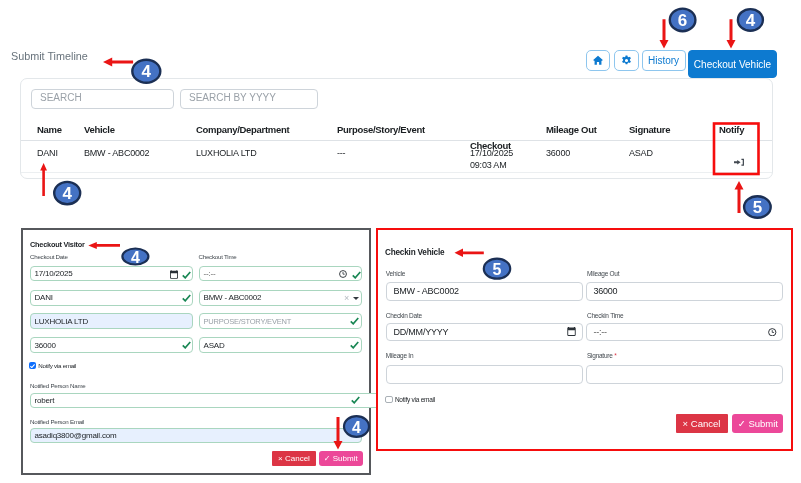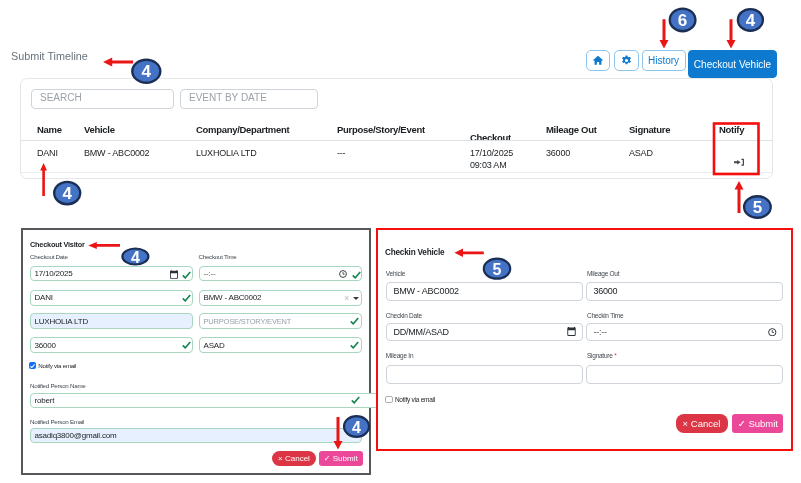--- a/index.html
+++ b/index.html
@@ -7,21 +7,21 @@
 body { position:relative; font-family:"Liberation Sans", sans-serif; background:#fff; overflow:hidden; }
 .abs { position:absolute; }
 .lbl { position:absolute; font-size:6.2px; letter-spacing:-0.25px; color:#40474d; }
 .inp { position:absolute; background:#fff; border:1px solid #a9d6bf; border-radius:4px; font-size:8px; letter-spacing:-0.2px; color:#212529; display:flex; align-items:center; padding:0 4px; }
 .inp-gray { border-color:#ced4da; }
 .blue-bg { background:#e7f0fe; }
 .ph { color:#9aa1a8; }
 .btn { position:absolute; display:flex; align-items:center; justify-content:center; border-radius:4px; font-size:10px; }
 .btn-o { background:#fff; border:1px solid #8ec6ee; color:#0d7ad0; }
 .btn-p { background:#0d7ad0; border:1px solid #0d7ad0; color:#fff; }
-.btn-red { background:#dc3545; color:#fff; border:none; border-radius:8px; }
+.btn-red { background:#dc3545; color:#fff; border:none; border-radius:1px; }
 .btn-blue { background:#ec4899; color:#fff; border:none; border-radius:3px; }
 .th { position:absolute; font-size:9.5px; font-weight:bold; letter-spacing:-0.3px; color:#1a1e21; }
 .td { position:absolute; font-size:9px; letter-spacing:-0.2px; color:#212529; }
 svg.ic { position:absolute; }
 </style>
 </head>
 <body>
 
 <div class="abs" style="left:11px; top:50px; font-size:10.8px; color:#68737c;">Submit Timeline</div>
 
@@ -33,27 +33,27 @@
 <div class="btn btn-o" style="left:613.5px; top:50px; width:25px; height:21px; border-radius:5px;">
   <svg width="11" height="11" viewBox="0 0 16 16" fill="#0d7ad0">
       <path d="M6.7 0.6 h2.6 l0.4 1.9 a5.7 5.7 0 0 1 1.5 0.9 l1.9-0.7 1.3 2.3 -1.5 1.3 a5.7 5.7 0 0 1 0 1.6 l1.5 1.3 -1.3 2.3 -1.9-0.7 a5.7 5.7 0 0 1 -1.5 0.9 l-0.4 1.9 h-2.6 l-0.4-1.9 a5.7 5.7 0 0 1 -1.5-0.9 l-1.9 0.7 -1.3-2.3 1.5-1.3 a5.7 5.7 0 0 1 0-1.6 L1.6 5 2.9 2.7 4.8 3.4 a5.7 5.7 0 0 1 1.5-0.9 Z M8 5.7 a2.3 2.3 0 1 0 0 4.6 a2.3 2.3 0 1 0 0-4.6 Z" fill-rule="evenodd"></path>
     </svg>
 </div>
 <div class="btn btn-o" style="left:641.5px; top:50px; width:44px; height:21px;">History</div>
 <div class="btn btn-p" style="left:688px; top:50px; width:89px; height:28px;">Checkout Vehicle</div>
 
 <div class="abs" style="left:20px; top:78px; width:753px; height:101px; border:1px solid #e3e7ea; border-radius:7px; background:#fff;"></div>
 <div class="inp inp-gray ph" style="left:31px; top:88.5px; width:143px; height:20.5px; font-size:10px; letter-spacing:0; padding:0 8px 2px 8px;">SEARCH</div>
-<div class="inp inp-gray ph" style="left:180px; top:88.5px; width:138px; height:20.5px; font-size:10px; letter-spacing:0; padding:0 8px 2px 8px;">EVENT BY DATE</div>
+<div class="inp inp-gray ph" style="left:180px; top:88.5px; width:138px; height:20.5px; font-size:10px; letter-spacing:0; padding:0 8px 2px 8px;">SEARCH BY YYYY</div>
 
 <div class="th" style="left:37px; top:124px;">Name</div>
 <div class="th" style="left:84px; top:124px;">Vehicle</div>
 <div class="th" style="left:196px; top:124px;">Company/Department</div>
 <div class="th" style="left:337px; top:124px;">Purpose/Story/Event</div>
-<div class="th" style="left:470px; top:132px;text-align:center;">Checkout</div>
+<div class="th" style="left:470px; top:140px;text-align:center;">Checkout</div>
 <div class="th" style="left:546px; top:124px;">Mileage Out</div>
 <div class="th" style="left:629px; top:124px;">Signature</div>
 <div class="th" style="left:719px; top:124px;">Notify</div>
 <div class="abs" style="left:21px; top:140px; width:751px; height:1px; background:#dee2e6;"></div>
 
 <div class="td" style="left:37px; top:147.5px;">DANI</div>
 <div class="td" style="left:84px; top:147.5px;">BMW - ABC0002</div>
 <div class="td" style="left:196px; top:147.5px;">LUXHOLIA LTD</div>
 <div class="td" style="left:337px; top:147.5px;">---</div>
 <div class="td" style="left:470px; top:147.5px;">17/10/2025</div>
@@ -131,21 +131,21 @@
 <div class="abs" style="left:376px; top:228px; width:417px; height:222.5px; border:2.5px solid #f60d0d; background:#fff;"></div>
 <div class="abs" style="left:385px; top:247.5px; font-size:8.2px; letter-spacing:-0.2px; font-weight:bold; color:#212529;">Checkin Vehicle</div>
 
 <div class="lbl" style="left:385.8px; top:270px; font-size:6.5px;">Vehicle</div>
 <div class="lbl" style="left:587px; top:270px; font-size:6.5px;">Mileage Out</div>
 <div class="inp inp-gray" style="left:386.4px; top:282px; width:196.7px; height:18.6px; font-size:9px; padding:0 6px;">BMW - ABC0002</div>
 <div class="inp inp-gray" style="left:586.4px; top:282px; width:196.6px; height:18.6px; font-size:9px; padding:0 6px;">36000</div>
 
 <div class="lbl" style="left:385.8px; top:311.5px; font-size:6.5px;">Checkin Date</div>
 <div class="lbl" style="left:587px; top:311.5px; font-size:6.5px;">Checkin Time</div>
-<div class="inp inp-gray" style="left:386.4px; top:323px; width:196.7px; height:18.4px; font-size:9px; padding:0 6px;">DD/MM/ASAD</div>
+<div class="inp inp-gray" style="left:386.4px; top:323px; width:196.7px; height:18.4px; font-size:9px; padding:0 6px;">DD/MM/YYYY</div>
 <svg class="ic" style="left:567.3px; top:327px;" width="9" height="9" viewBox="0 0 14 15">
     <path d="M1 0 H3 V1 H11 V0 H13 V1 Q14 1 14 2 V13 Q14 15 12 15 H2 Q0 15 0 13 V2 Q0 1 1 1 Z M1.5 5.5 V12.5 Q1.5 13.5 2.5 13.5 H11.5 Q12.5 13.5 12.5 12.5 V5.5 Z" fill="#2b3137" fill-rule="evenodd"></path>
   </svg>
 <div class="inp inp-gray" style="left:586.4px; top:323px; width:196.6px; height:18.4px; font-size:9px; padding:0 6px; color:#555;">--:--</div>
 <svg class="ic" style="left:768px; top:327.5px;" width="8.5" height="8.5" viewBox="0 0 14 14">
     <circle cx="7" cy="7" r="6" stroke="#2b3137" stroke-width="1.6" fill="none"></circle>
     <path d="M7 3.5 V7.3 H10" stroke="#2b3137" stroke-width="1.4" fill="none"></path>
   </svg>
 
 <div class="lbl" style="left:385.8px; top:351.7px; font-size:6.5px;">Mileage In</div>

